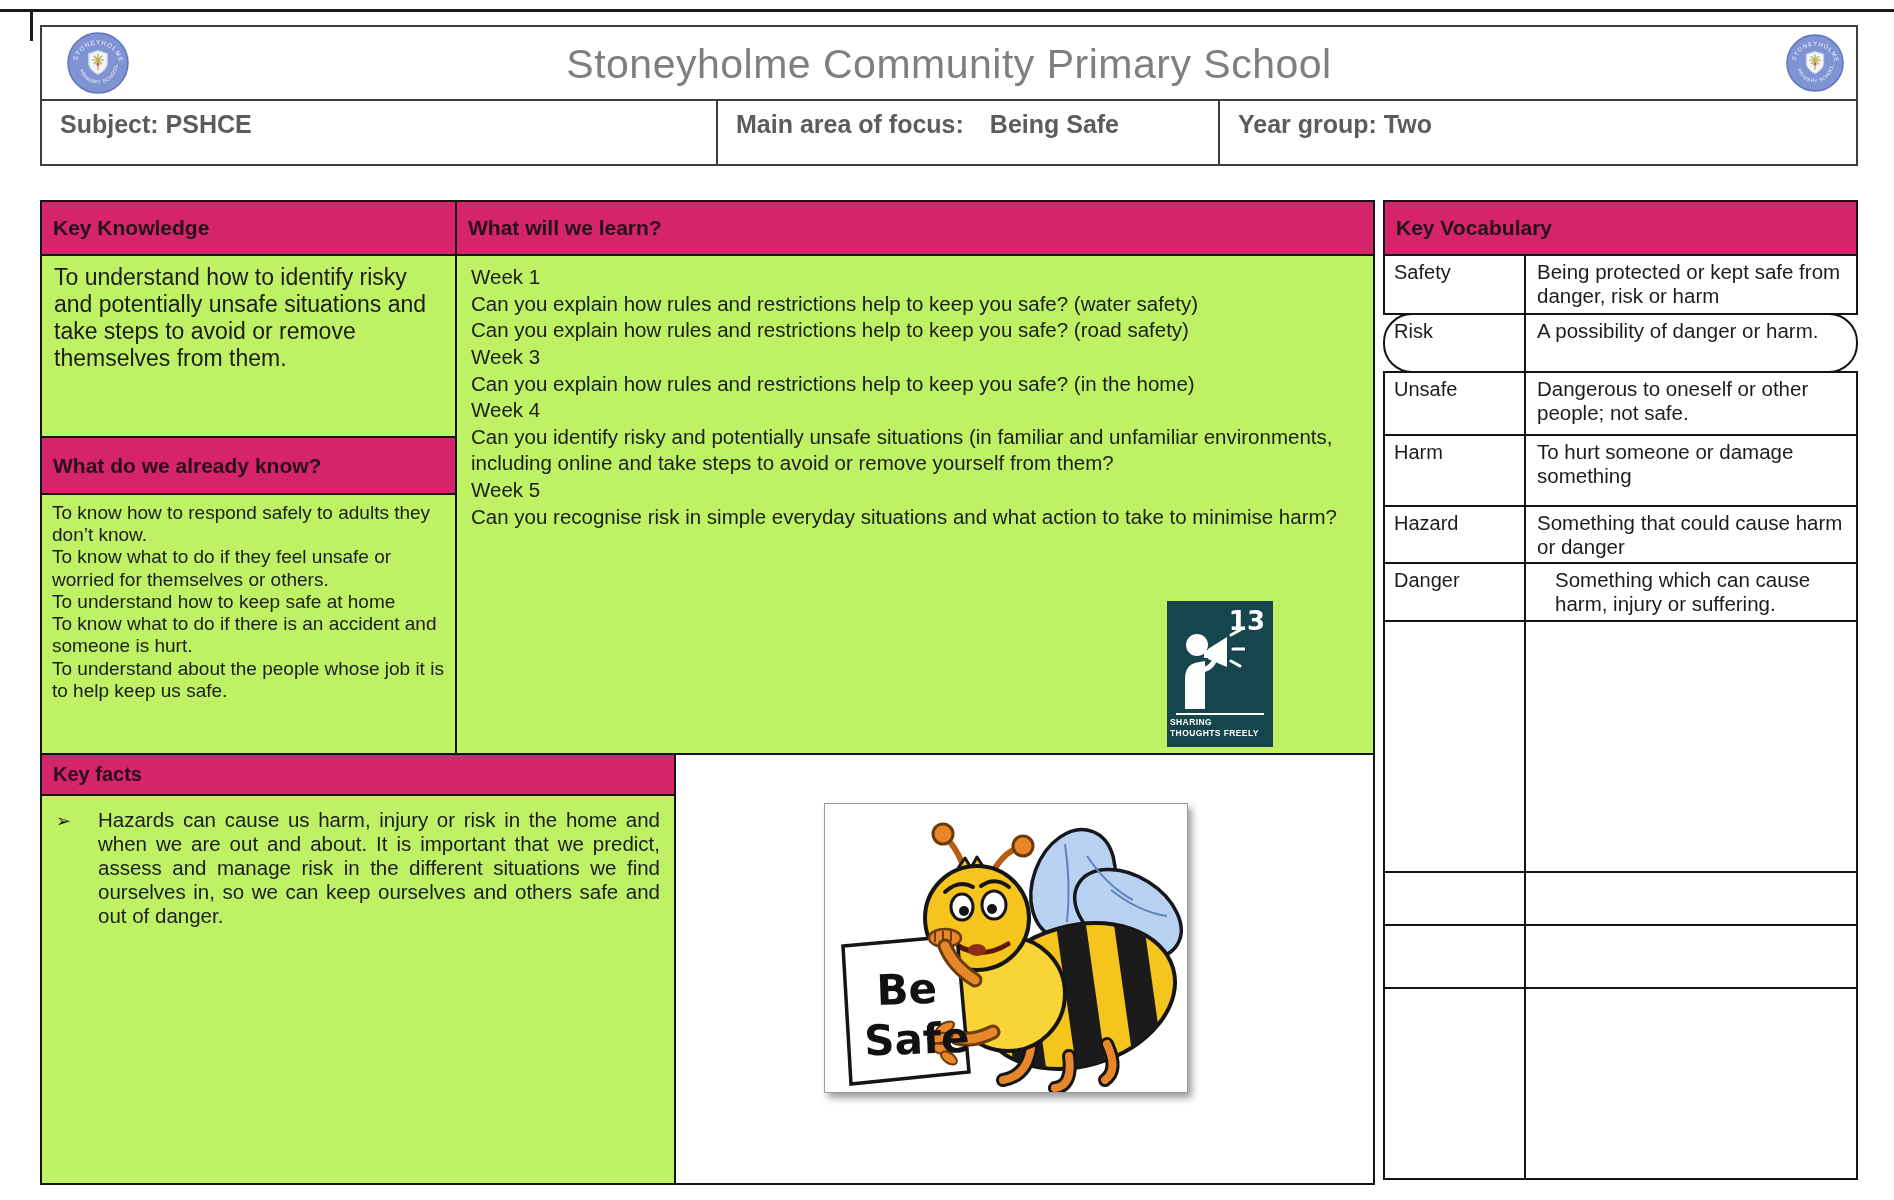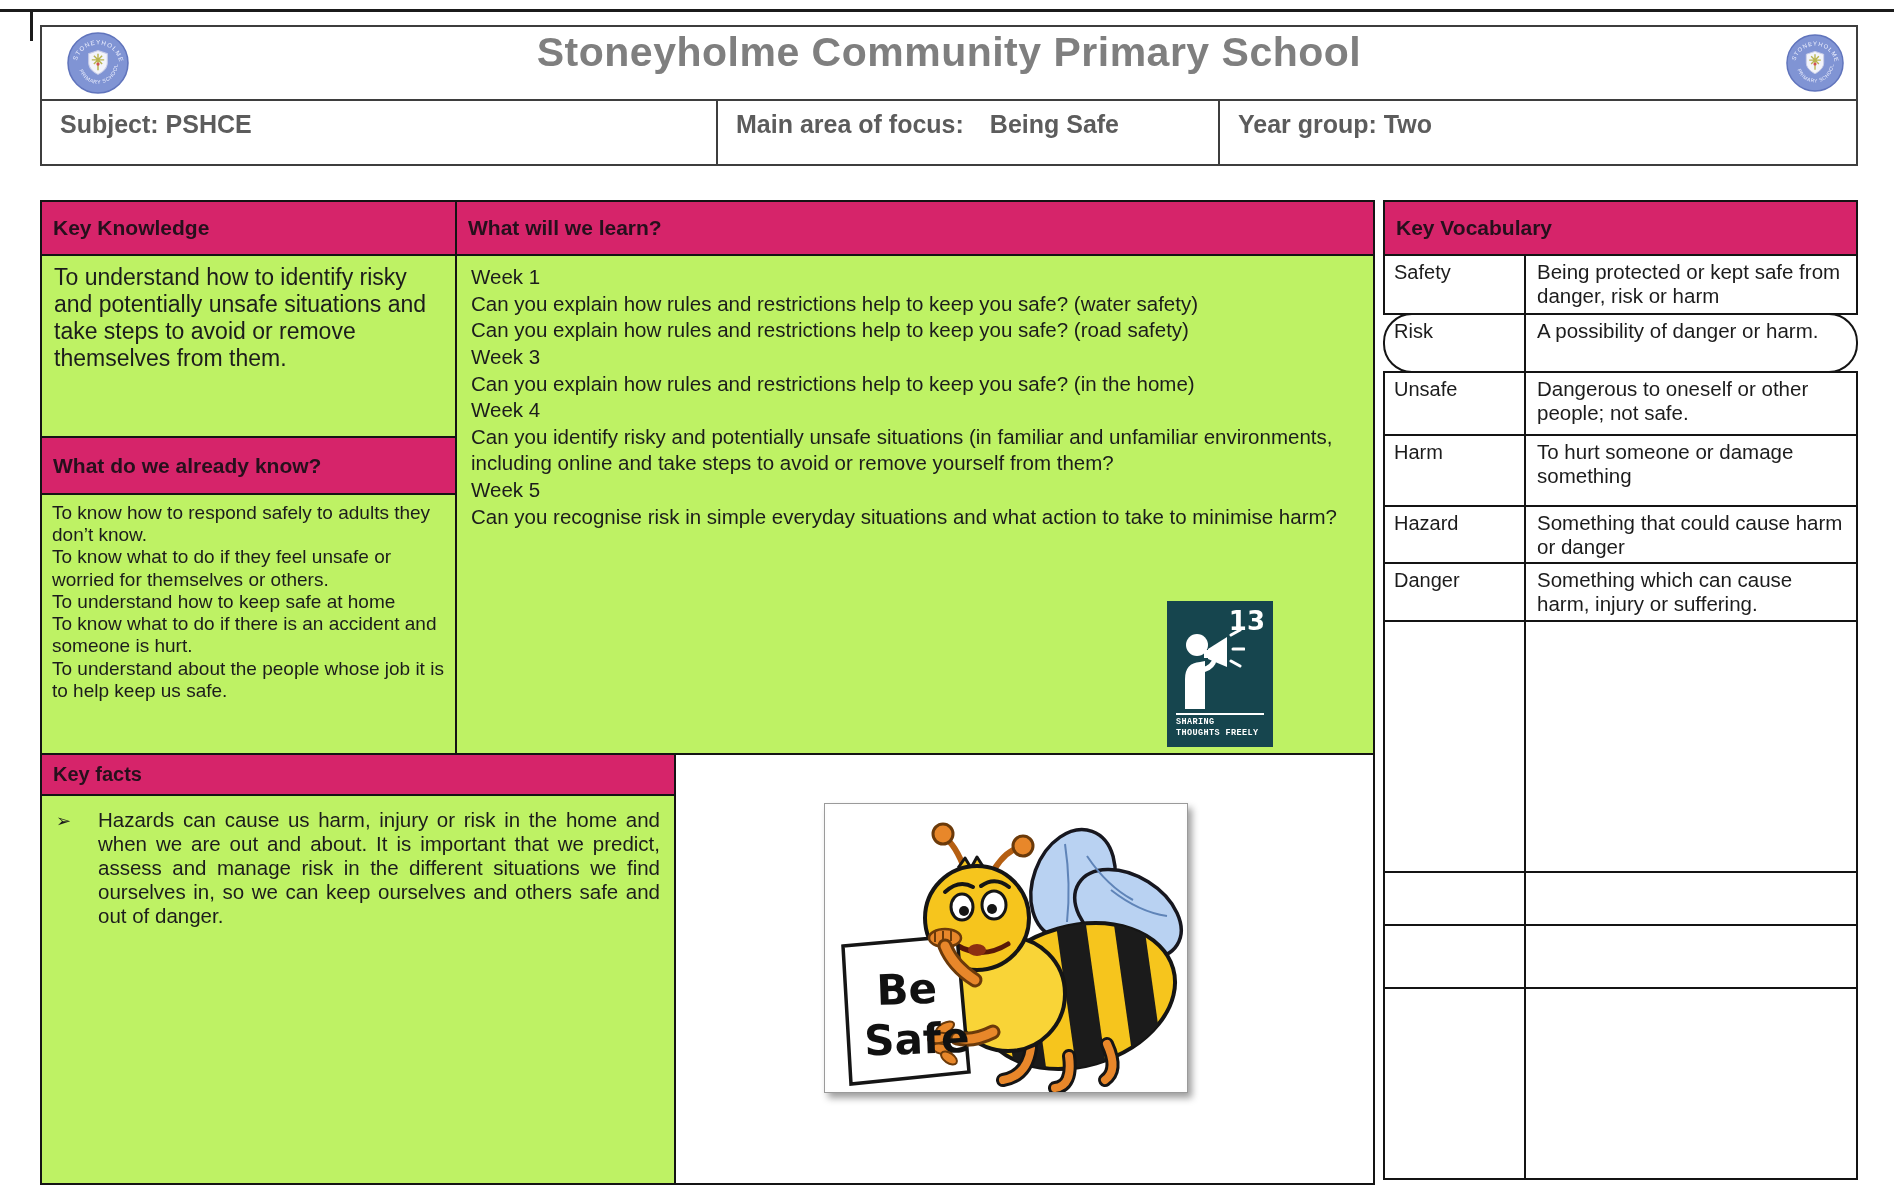--- a/index.html
+++ b/index.html
@@ -7,21 +7,21 @@
   body { font-family:"Liberation Sans", sans-serif; color:#1c1c1c; }
   .page { position:relative; width:1894px; height:1200px; background:#fff; overflow:hidden; }
 
   
   .top-rule { position:absolute; top:9px; left:0; width:1894px; height:3px; background:#1b1b1b; }
   .left-stub { position:absolute; top:9px; left:30px; width:3px; height:32px; background:#1b1b1b; }
 
   
   .hdr { position:absolute; left:40px; top:25px; width:1818px; height:141px; border:2px solid #3e3e3e; background:#fff; }
   .hdr-title-row { position:relative; height:74px; border-bottom:2px solid #3e3e3e; }
-  .school-title { text-align:center; font-size:41px; color:#7f7f7f; padding-top:2px; letter-spacing:.5px;font-weight:bold; }
+  .school-title { text-align:center; font-size:41px; color:#7f7f7f; padding-top:14px; letter-spacing:.5px; }
   .logo { position:absolute; width:62px; height:62px; top:5px; }
   .logo.left { left:25px; }
   .logo.right { left:auto; right:12px; top:7px; width:58px; height:58px; }
   .hdr-sub-row { display:flex; height:63px; }
   .hdr-cell { padding:9px 0 0 18px; font-weight:bold; font-size:25px; color:#5c5c5c; }
   .hdr-cell.c1 { width:676px; border-right:2px solid #3e3e3e; }
   .hdr-cell.c2 { width:502px; border-right:2px solid #3e3e3e; }
   .hdr-cell.c3 { flex:1; }
   .focus-value { margin-left:26px; }
 
@@ -40,21 +40,21 @@
   .col-mid { position:absolute; left:455px; top:200px; width:920px; }
   .wl-head { height:56px; font-size:21px; }
   .wl-body { position:relative; height:501px; margin-top:-2px; font-size:20.5px; line-height:1.3; padding:8px 14px; }
   .week-q { margin:0; }
 
   
   .badge { position:absolute; right:100px; bottom:6px; width:106px; height:146px; background:var(--teal,#16454e); color:#fff; }
   .badge-num { position:absolute; top:4px; right:8px; font-weight:bold; font-size:26px; font-family:"DejaVu Sans", sans-serif; }
   .badge-svg { position:absolute; left:8px; top:22px; }
   .badge-rule { position:absolute; left:9px; right:9px; bottom:32px; height:2px; background:#fff; }
-  .badge-cap { position:absolute; left:9px; bottom:8px; font-family:Liberation Mono, monospace; font-weight:bold; font-size:8.5px; letter-spacing:.4px; line-height:1.3; }
+  .badge-cap { position:absolute; left:3px; bottom:8px; font-family:Liberation Sans, sans-serif; font-weight:bold; font-size:8.5px; letter-spacing:.4px; line-height:1.3; }
 
   
   .kf { position:absolute; left:40px; top:753px; width:636px; }
   .kf-head { height:43px; font-size:20px; }
   .kf-body { height:391px; margin-top:-2px; padding:12px 14px 0 14px; }
   .kf-row { display:flex; }
   .kf-marker { width:42px; font-size:18px; padding-top:2px; }
   .kf-text { flex:1; font-size:20.5px; line-height:1.17; text-align:justify; }
 
   .bee-cell { position:absolute; left:674px; top:753px; width:701px; height:432px; background:#fff; border:2px solid #141414; }
@@ -251,21 +251,21 @@
           <div class="vdef">Dangerous to oneself or other people; not safe.</div>
         </div>
         <div class="vrow" style="height: 73px;">
           <div class="vword">Harm</div>
           <div class="vdef">To hurt someone or damage something</div>
         </div>
         <div class="vrow" style="height: 59px;">
           <div class="vword">Hazard</div>
           <div class="vdef">Something that could cause harm or danger</div>
         </div>
-        <div class="vrow" style="height: 60px;">
+        <div class="vrow" style="height: 60px; gap: 18px;">
           <div class="vword">Danger</div>
           <div class="vdef">Something which can cause harm, injury or suffering.</div>
         </div>
         <div class="vrow" style="height: 253px;">
           <div class="vword"></div>
           <div class="vdef"></div>
         </div>
         <div class="vrow" style="height: 55px;">
           <div class="vword"></div>
           <div class="vdef"></div>

